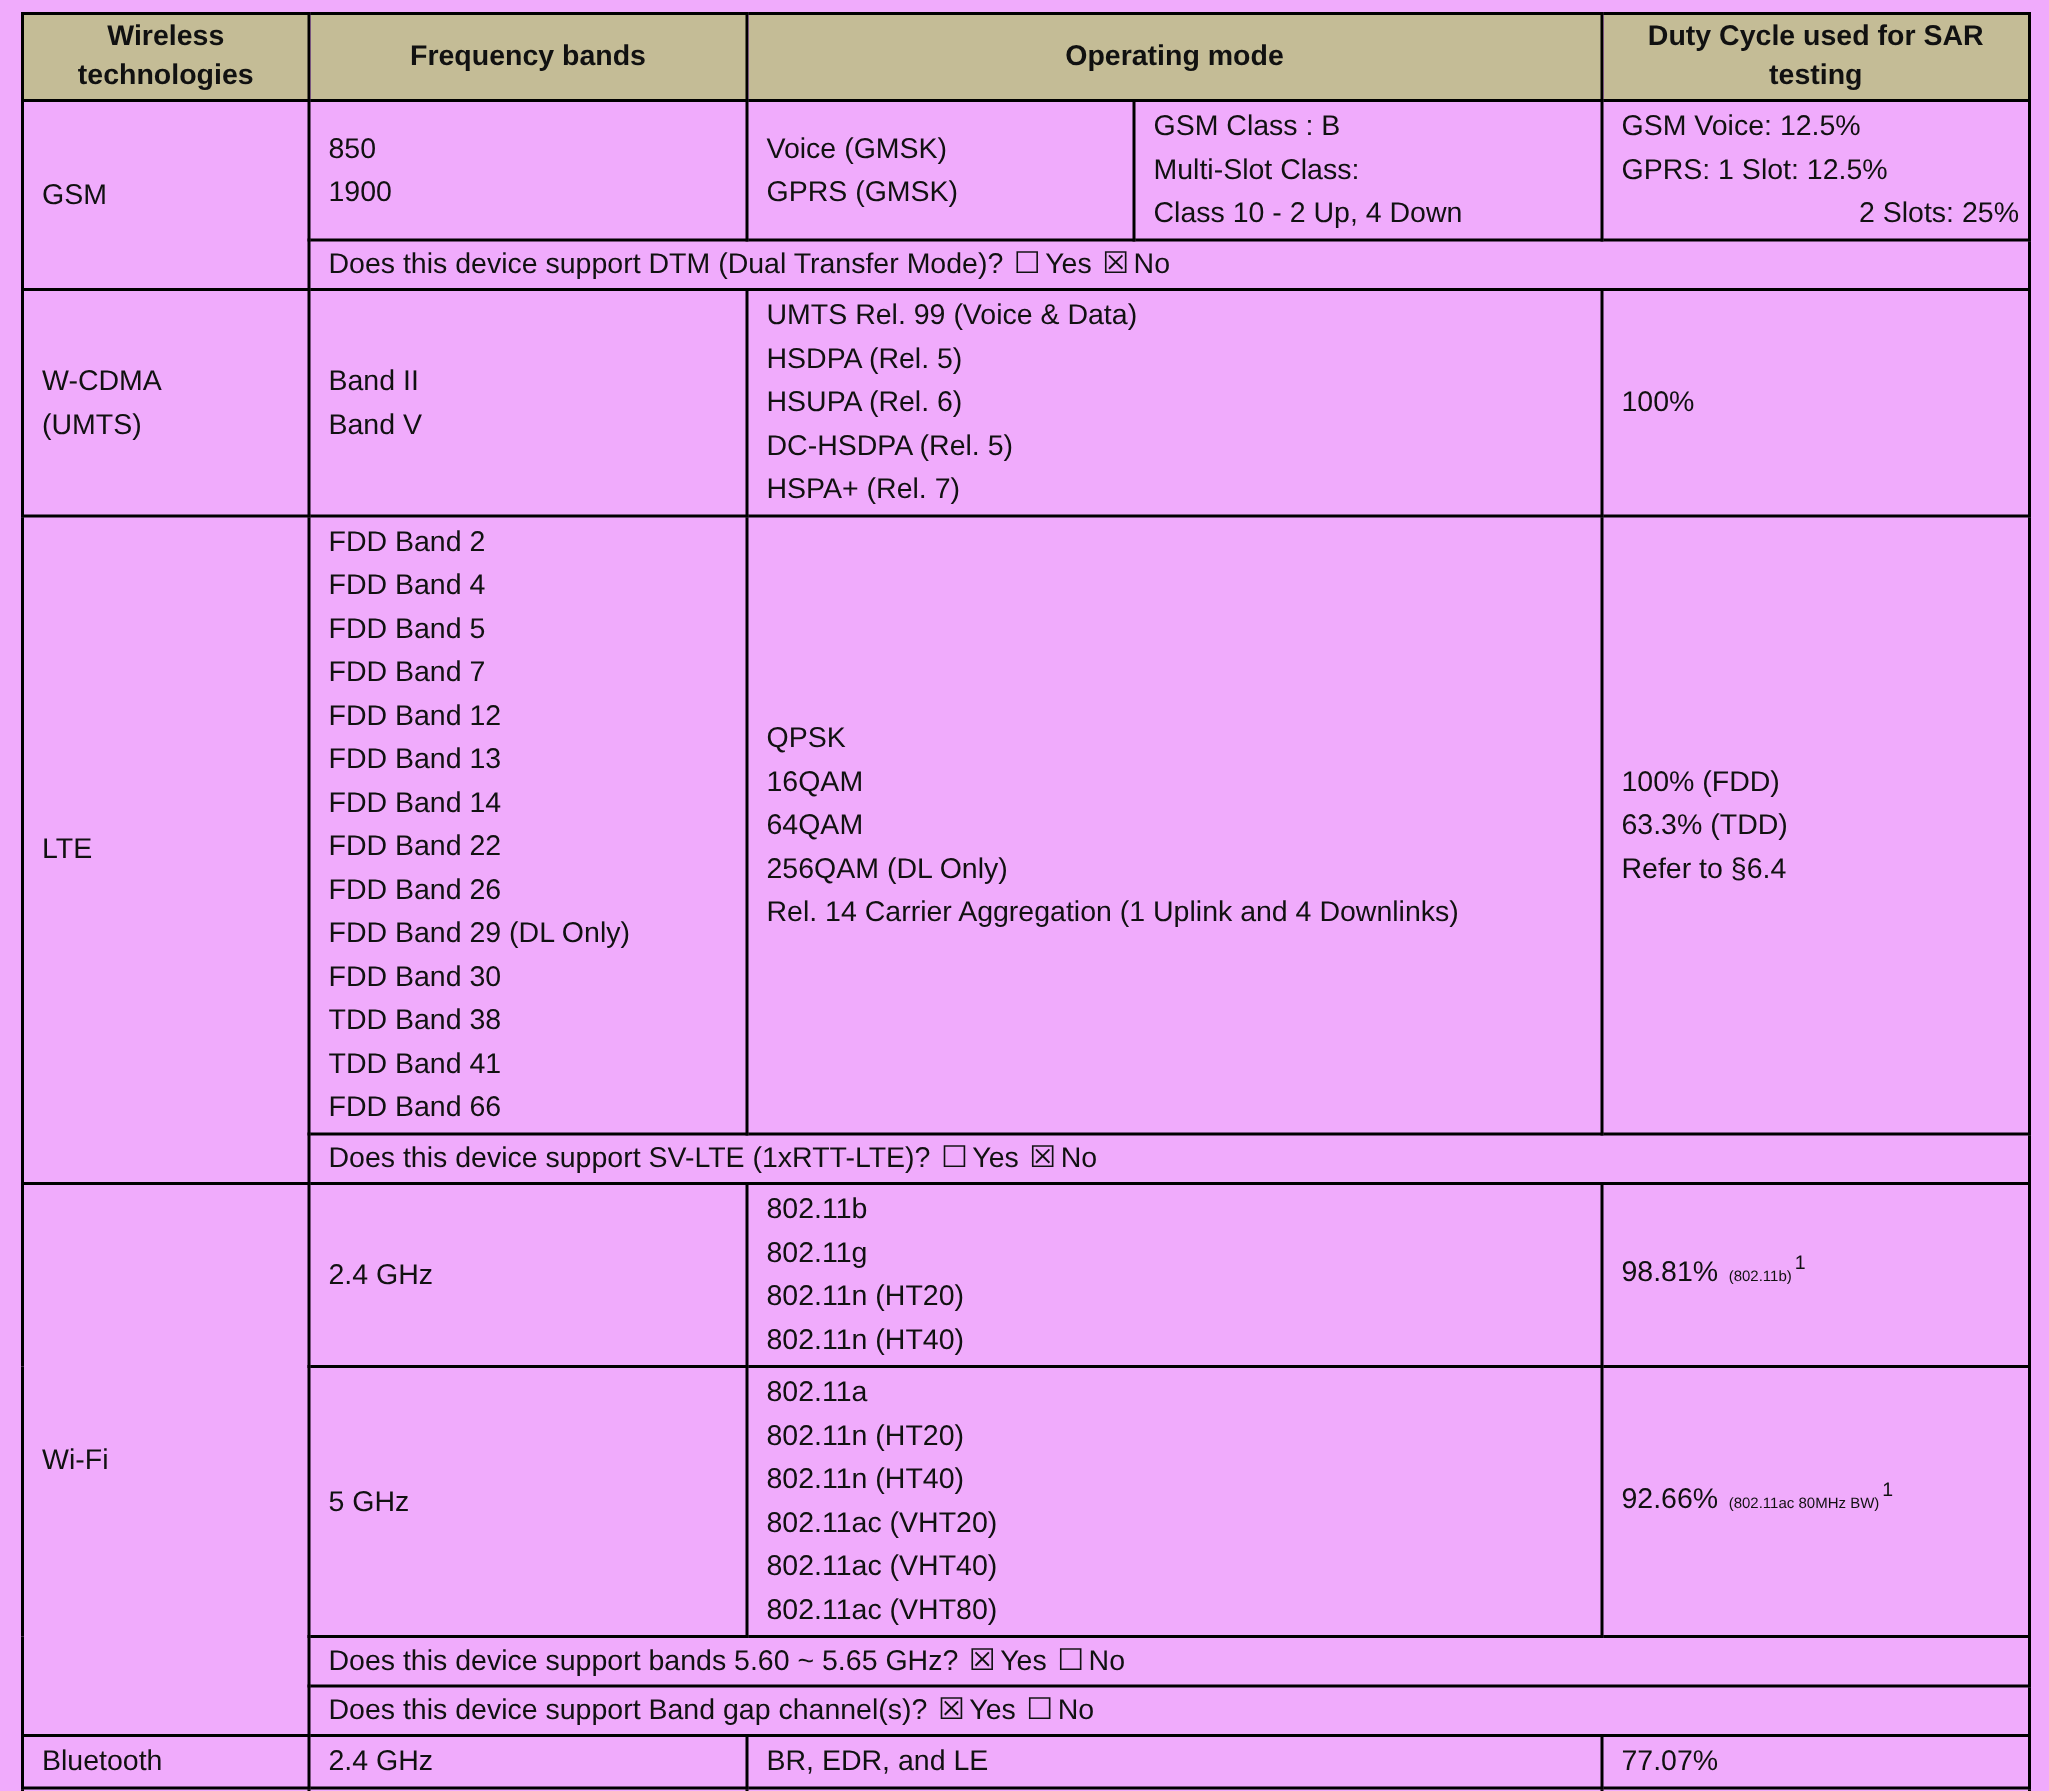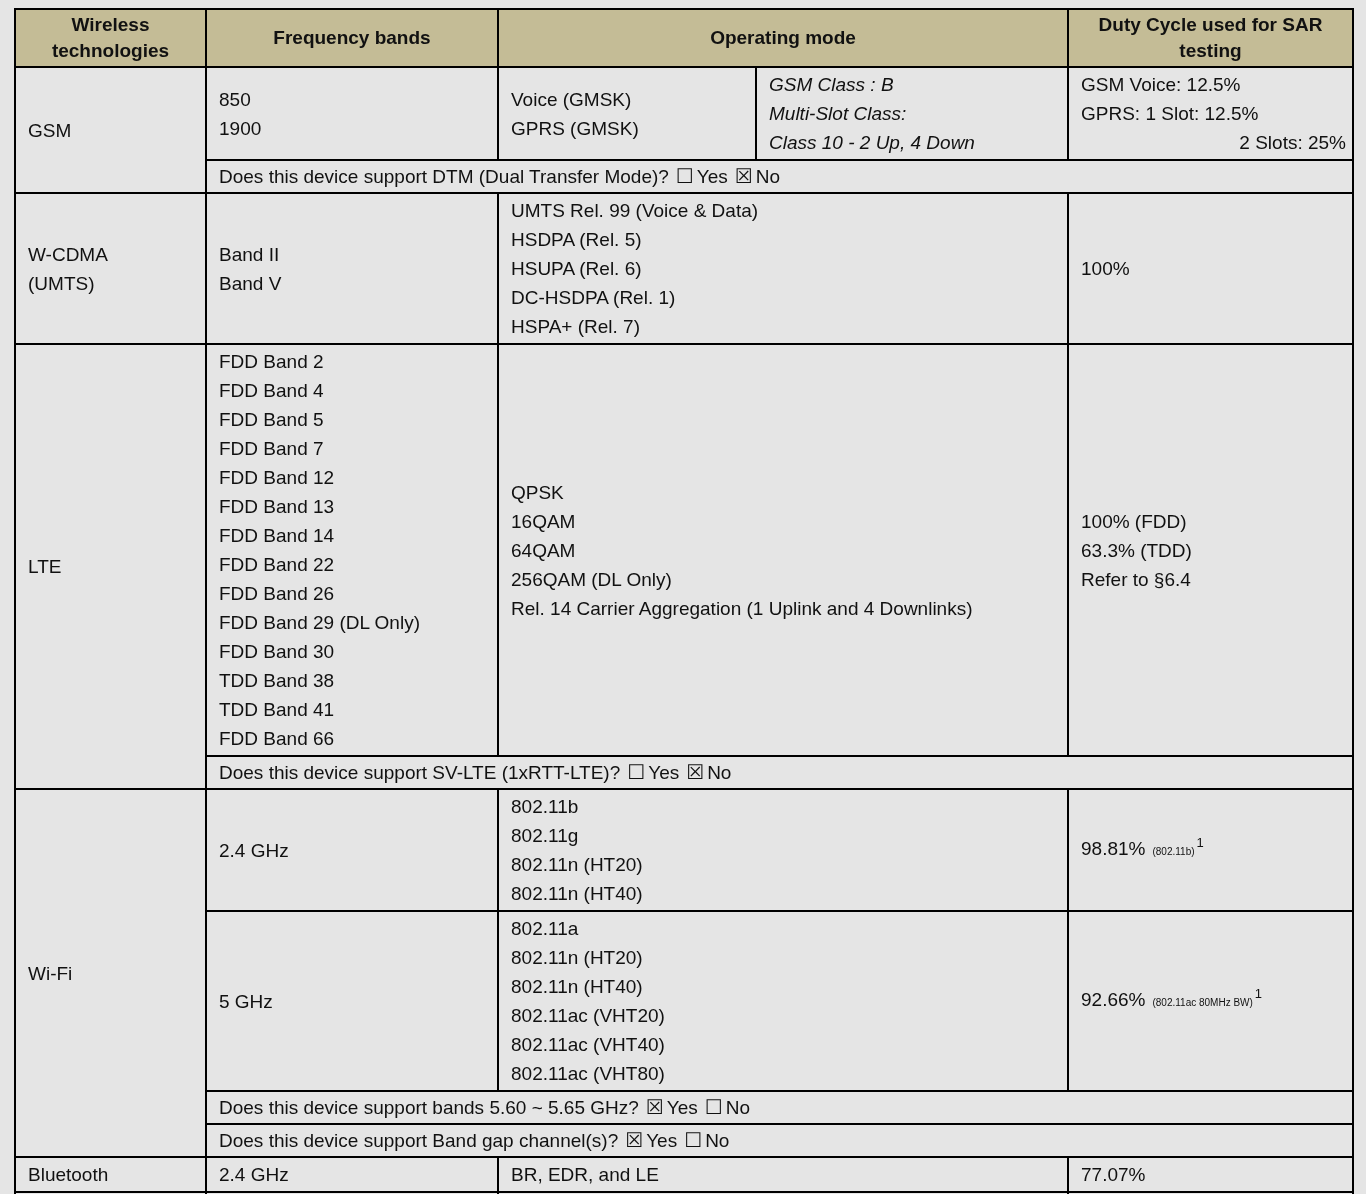--- a/index.html
+++ b/index.html
@@ -7,21 +7,21 @@
     padding: 0;
     background: #ffffff;
     font-family: "Liberation Sans", "DejaVu Sans", sans-serif;
     color: #111111;
   }
   .page {
     width: 1366px;
     height: 1194px;
     box-sizing: border-box;
     padding: 8px 14px 12px 14px;
-    background: #e5e5e5;
+    background: #f0abfc;
   }
   table.sar {
     border-collapse: collapse;
     table-layout: fixed;
     width: 1338px;
   }
   table.sar th, table.sar td {
     border: 2px solid #000000;
     vertical-align: middle;
     text-align: left;
@@ -33,21 +33,21 @@
   table.sar th {
     background: #c4bc96;
     font-weight: bold;
     text-align: center;
     line-height: 26px;
     padding: 2px 8px;
   }
   td.tech-cell   { padding-left: 10px; line-height: 29px; margin-left: 18px; }
   td.bands-cell  { padding-left: 16px; line-height: 29px; margin-left: 34px; }
   td.mode-cell   { padding-left: 13px; line-height: 29px; }
-  td.mode2-cell  { padding-left: 14px; line-height: 29px; font-style: italic; }
+  td.mode2-cell  { padding-left: 14px; line-height: 29px; }
   td.duty-cell   { padding-left: 12px; line-height: 29px; }
   td.q-cell      { padding-left: 16px; line-height: 27px; }
 
   .duty-note {
     font-size: 10px;
     margin-left: 7px;
   }
   .duty-sup {
     font-size: 13px;
     margin-left: 2px;
@@ -131,21 +131,21 @@
             <div>(UMTS)</div>
           </td>
       <td class="bands-cell">
             <div>Band II</div>
             <div>Band V</div>
           </td>
       <td class="mode-cell" colspan="2">
             <div>UMTS Rel. 99 (Voice &amp; Data)</div>
             <div>HSDPA (Rel. 5)</div>
             <div>HSUPA (Rel. 6)</div>
-            <div>DC-HSDPA (Rel. 1)</div>
+            <div>DC-HSDPA (Rel. 5)</div>
             <div>HSPA+ (Rel. 7)</div>
           </td>
       <td class="duty-cell">
         <span>100%</span>
       </td>
     </tr>
 
     <tr class="r-lte">
       <td class="tech-cell" rowspan="2">
             <div>LTE</div>

